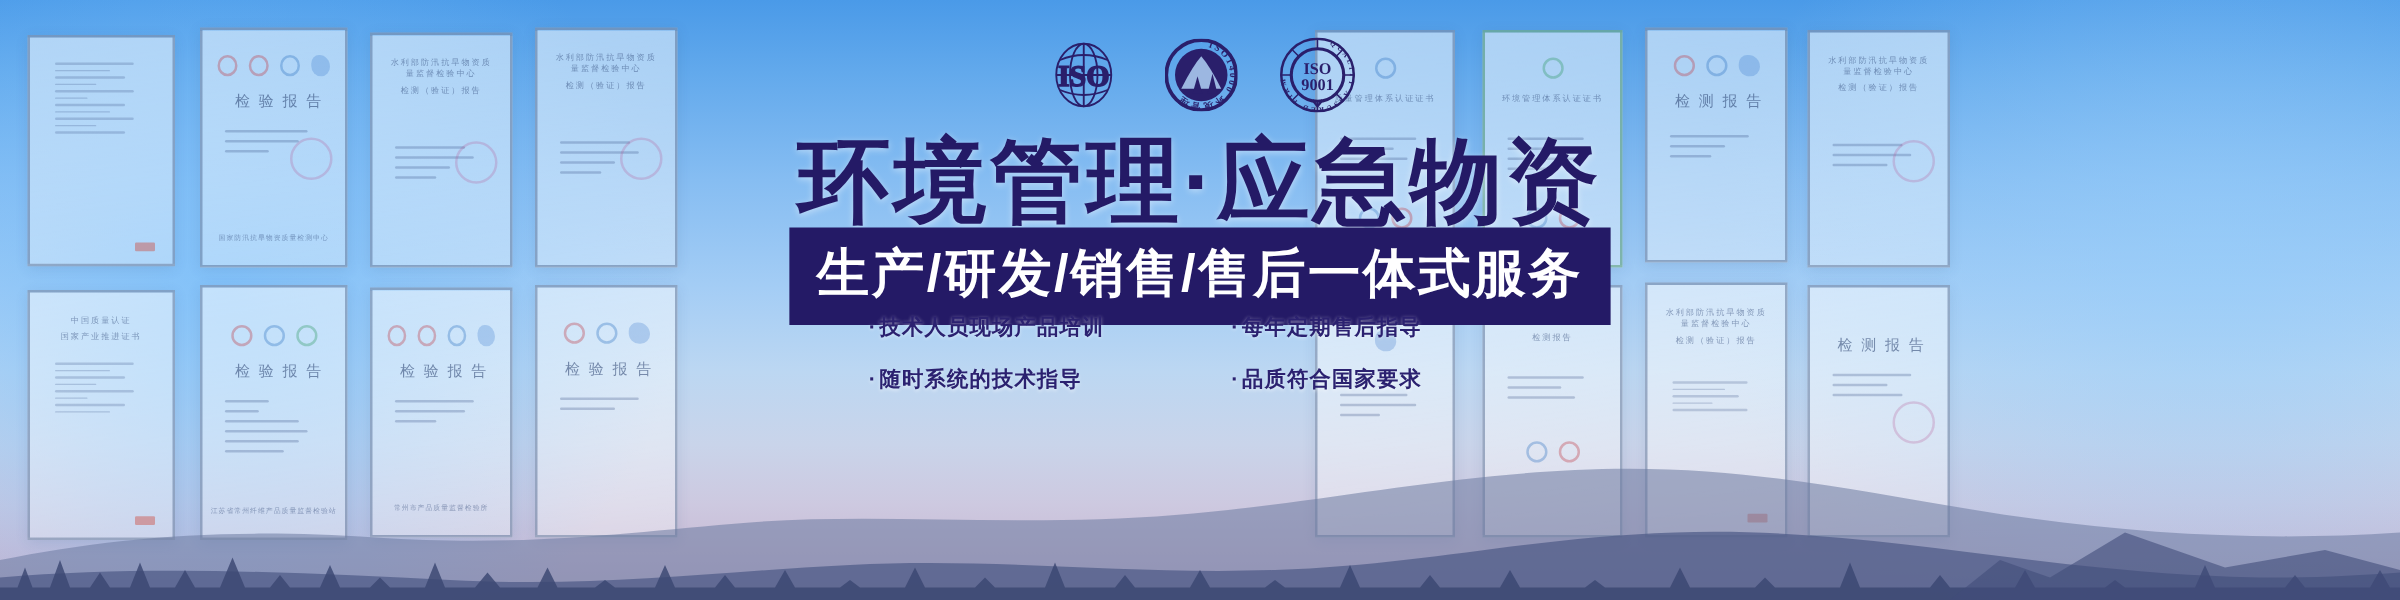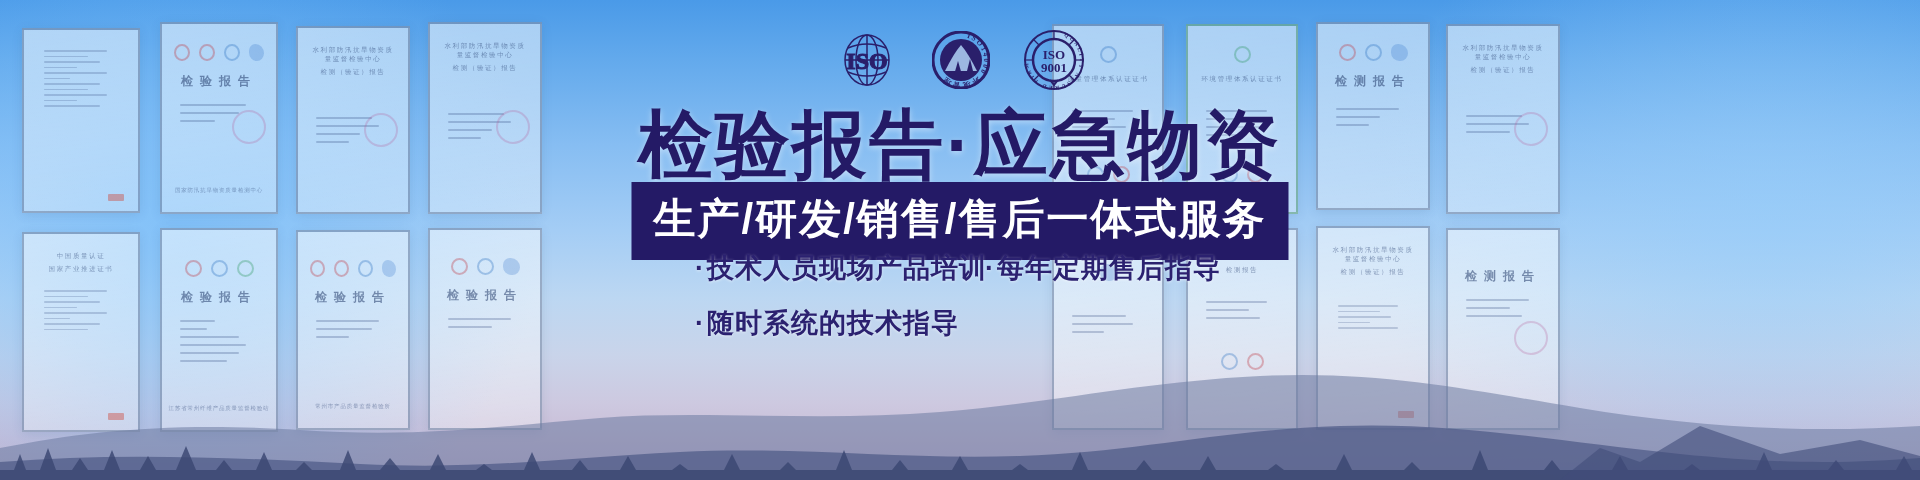--- a/index.html
+++ b/index.html
@@ -59,24 +59,24 @@
     border:2px solid rgba(190,60,70,.65);
   }
   .cert .seal.b { border-color:rgba(40,110,190,.6); }
   .cert .seal.g { border-color:rgba(40,150,90,.6); }
   .cert .seal.blob {
     border:none;
     background:rgba(45,110,200,.45);
     border-radius:40% 55% 45% 50%;
   }
   .cert .big-title {
-    text-align:center;
+    text-align:right;
     font-size:12px; letter-spacing:7px;
     color:rgba(28,52,100,.52);
-    font-weight:700;
+    font-weight:400;
     margin:8px 0 14px;
   }
   .cert .sub-title {
     text-align:center;
     font-size:6.5px; letter-spacing:1.6px;
     color:rgba(30,55,105,.46);
     margin:4px 0;
   }
   .cert .lines { margin-top:10px; padding:0 6px; }
   .cert .line {
@@ -141,21 +141,21 @@
   
   .features {
     position:absolute; top:250px; left:50%; transform:translateX(-50%);
     z-index:6;
     display:grid;
     grid-template-columns:268px 240px;
     column-gap:22px; row-gap:19px;
     width:530px;
   }
   .feat {
-    font-size:27px; font-weight:700; letter-spacing:1px;
+    font-size:17px; font-weight:700; letter-spacing:1px;
     color:#2b2170; white-space:nowrap;
     text-shadow:0 1px 3px rgba(255,255,255,.5);
   }
   .feat .dot { margin-right:2px; }
 </style>
 </head>
 <body>
 
 <div class="banner">
 
@@ -476,23 +476,24 @@
           </defs>
         <text font-size="5.6" font-weight="700" fill="#2a1f6b" font-family="'Liberation Serif',serif" letter-spacing="2.1">
           <textPath href="#r90" startOffset="6%">QUALITY ASSURED FIRM</textPath>
         </text>
         <path d="M26,50 L30,55 L34,50" fill="none" stroke="#2a1f6b" stroke-width="2"></path>
       </svg>
     </div>
 
   </div>
 
-  <div class="headline">检验报告·应急物资</div>
+  <div class="headline">环境管理·应急物资</div>
 
   <div class="subtitle-bar">生产/研发/销售/售后一体式服务</div>
 
   <div class="features">
     <div class="feat"><span class="dot">·</span><span>技术人员现场产品培训</span></div>
     <div class="feat"><span class="dot">·</span><span>每年定期售后指导</span></div>
     <div class="feat"><span class="dot">·</span><span>随时系统的技术指导</span></div>
+    <div class="feat"><span class="dot">·</span><span>品质符合国家要求</span></div>
   </div>
 
 </div>
 
 </body></html>

